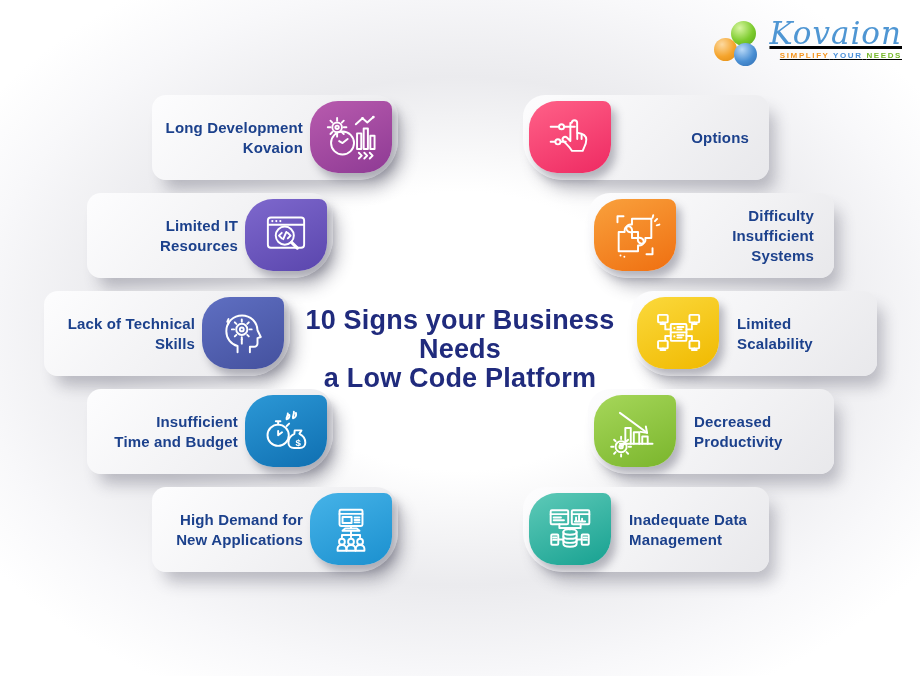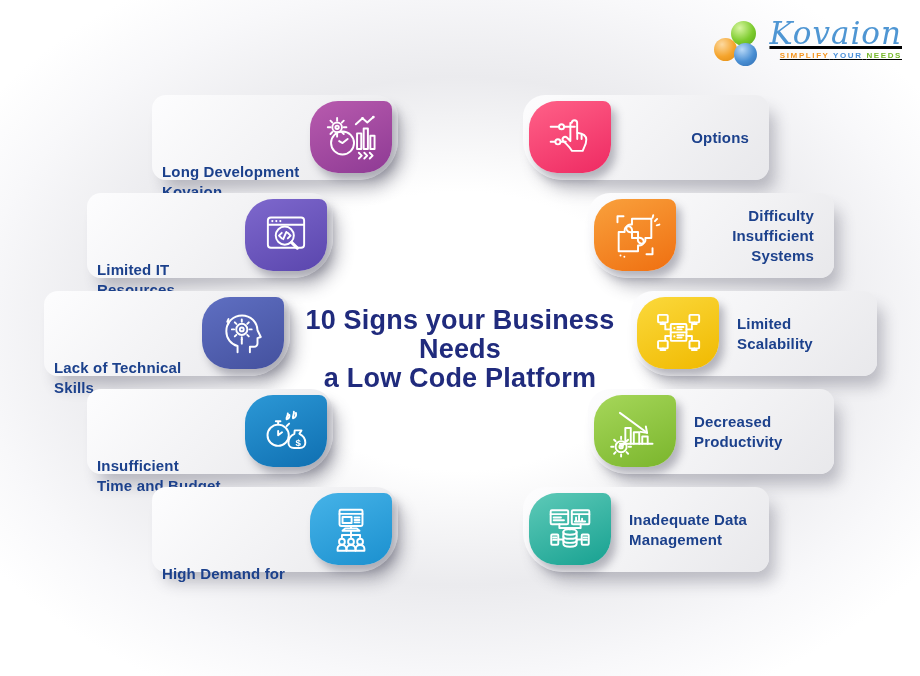--- a/index.html
+++ b/index.html
@@ -53,21 +53,21 @@
   .card.left  .tile{right:6px;}
   .card.right .tile{left:6px;}
   .tile svg{width:58px;height:58px;}
   .tile svg *{stroke:#ffffff;fill:none;stroke-width:1.6;stroke-linecap:round;stroke-linejoin:round;}
   .tile svg .fillw{fill:#ffffff;stroke:none;}
   .tile svg text{fill:#ffffff;stroke:none;font-family:"Liberation Sans",sans-serif;font-weight:bold;}
   .card-label{
     position:absolute;top:50%;transform:translateY(-50%);
     font-size:15px;font-weight:700;color:#1c418c;line-height:20px;letter-spacing:.15px;
   }
-  .card.left  .card-label{left:10px;right:95px;text-align:left;margin-top:44px;}
+  .card.left  .card-label{left:4px;right:95px;text-align:right;}
   .card.right .card-label{left:106px;right:20px;text-align:left;}
   .card.right.align-right .card-label{text-align:right;}
   
   .p-l1{left:152px;top:95px;}  .p-l2{left:87px;top:193px;}  .p-l3{left:44px;top:291px;}
   .p-l4{left:87px;top:389px;}  .p-l5{left:152px;top:487px;}
   .p-r1{left:523px;top:95px;}  .p-r2{left:588px;top:193px;} .p-r3{left:631px;top:291px;}
   .p-r4{left:588px;top:389px;} .p-r5{left:523px;top:487px;}
 </style>
 </head>
 <body>
@@ -166,20 +166,21 @@
         <path d="M25.5 9.5c.3 2-1.4 3-1 4.8 1.8-.3 2.6-1.9 2.3-3.6M30.5 8c.5 2.4-1.2 3.4-.7 5.4 2-.4 3-2.2 2.4-4.4"></path>
         <path d="M31.2 23.5h5.6l-1.7 2.8c2.8 1.3 4.9 4.3 4.9 7.4 0 2.6-1.9 4.3-4.6 4.3h-4.8c-2.7 0-4.6-1.7-4.6-4.3 0-3.1 2.1-6.1 4.9-7.4z"></path>
         <text x="34" y="36.6" font-size="8" text-anchor="middle">$</text>
       </svg>
     </div>
   </div>
 
   <div class="card left p-l5">
     <div class="card-label">
       <div>High Demand for</div>
+      <div>New Applications</div>
     </div>
     <div class="tile" style="background: linear-gradient(155deg, rgb(70, 179, 232) 0%, rgb(27, 144, 207) 100%);">
       <svg viewBox="0 0 48 48">
         <rect x="14.5" y="8" width="19" height="13.5" rx="1.2"></rect>
         <path d="M14.5 11.5h19"></path>
         <rect x="17" y="14" width="7.5" height="5"></rect>
         <path d="M27 14.5h4M27 16.5h4M27 18.5h4"></path>
         <path d="M24 21.5v2M17 25.5h14l-2.2-2h-9.6z"></path>
         <path d="M24 26v3M16.5 29h15M16.5 29v1.8M31.5 29v1.8M24 29v1.8"></path>
         <circle cx="16.5" cy="34.5" r="2.4"></circle>

